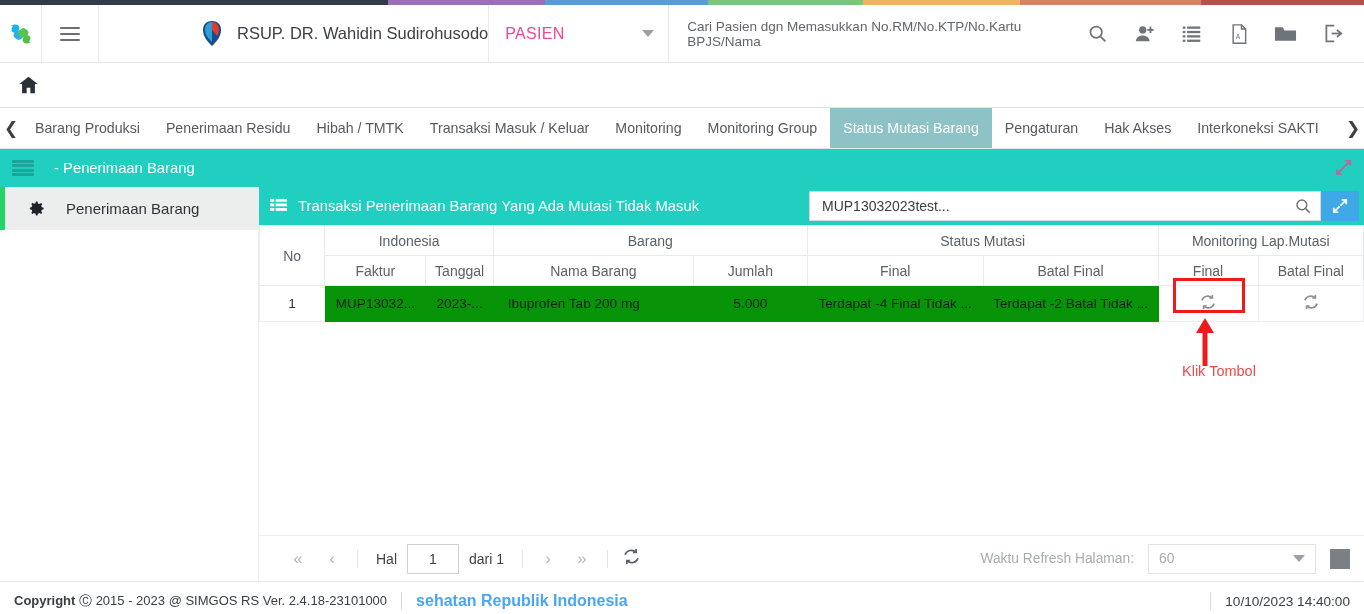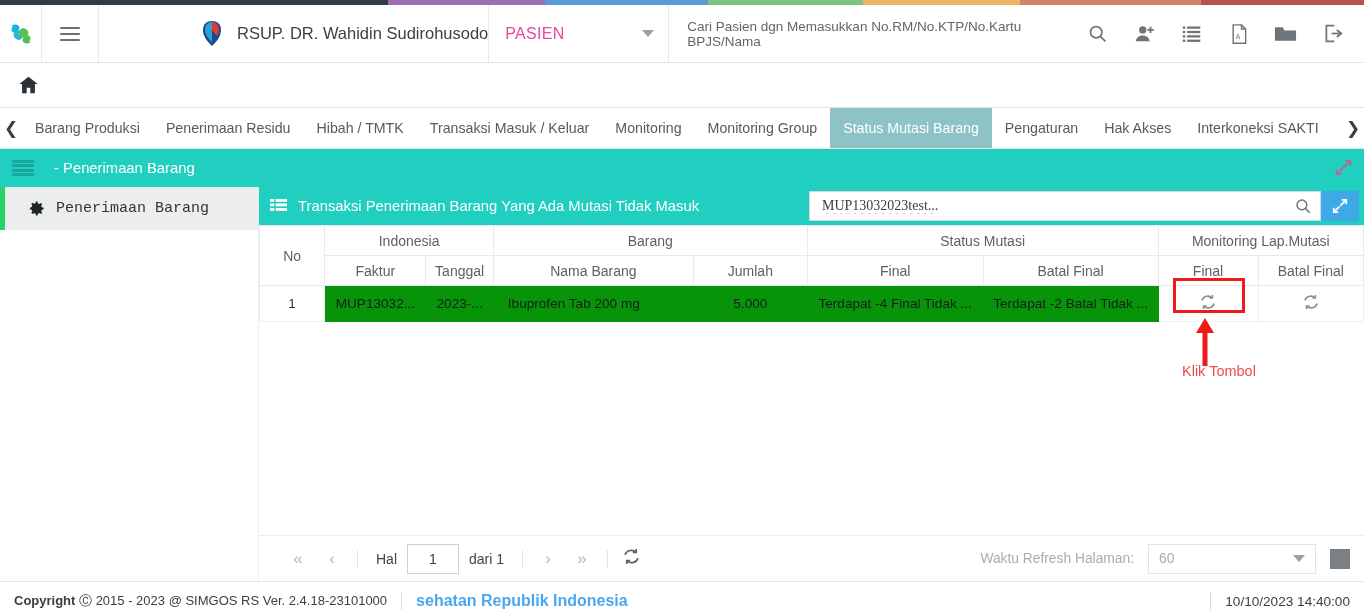--- a/index.html
+++ b/index.html
@@ -101,41 +101,40 @@
   }
   .tealbar .grip { width: 22px; height: 16px; display:flex; flex-direction:column; justify-content:space-between; opacity:.42;}
   .tealbar .grip i { display:block; height:3px; background:#0e6f66; border-radius:1px;}
   .tealbar .tb-text { margin-left: 20px; color: #ffffff; font-size: 14.8px; }
   .tealbar .tb-expand { position: absolute; right: 12px; top: 10px; color: #b26b96; cursor: pointer; }
 
   
   .bodywrap { display: flex; height: 394px; background: #fff; }
   .sidebar { width: 258px; background: #ffffff; padding-top: 0; }
   .side-item {
-    height: 43px; display: flex; align-items: center; gap: 10px;
+    height: 43px; display: flex; align-items: center; gap: 20px;
     padding-left: 22px; background: #eceded; border-left: 5px solid #25d366;
     cursor: pointer;
-    font-family: Liberation Mono, monospace;
   }
   .side-item .s-label { font-size: 15px; color: #2f353b; }
 
   .panel { flex: 1; display: flex; flex-direction: column; border-left: 1px solid #eceff1; }
   .panel-head {
     height: 38px; background: #20cfc0; display: flex; align-items: center;
     padding: 0 0 0 10px; gap: 10px;
   }
   .panel-head .p-title { color: #ffffff; font-size: 14.8px; }
   .p-search-wrap { margin-left: auto; display: flex; align-items: center; height: 30px; padding-right: 5px; }
   .p-search {
     width: 512px; height: 30px; background: #fff; border: 1px solid #d6d9dc;
     display: flex; align-items: center; padding: 0 8px 0 10px;
   }
   .p-search input {
     flex: 1; border: none; outline: none; font-size: 14px; color: #3a4046;
-    font-family: Liberation Serif, serif;
+    font-family: Liberation Sans, sans-serif;
     text-decoration: underline wavy #e74c3c; text-underline-offset: 3px;
   }
   .p-expand {
     width: 38px; height: 30px; background: #3fa9e8; display: flex;
     align-items: center; justify-content: center; cursor: pointer; color: #fff;
   }
 
   
   table.grid { width: 100%; border-collapse: collapse; table-layout: fixed; }
   table.grid th {

